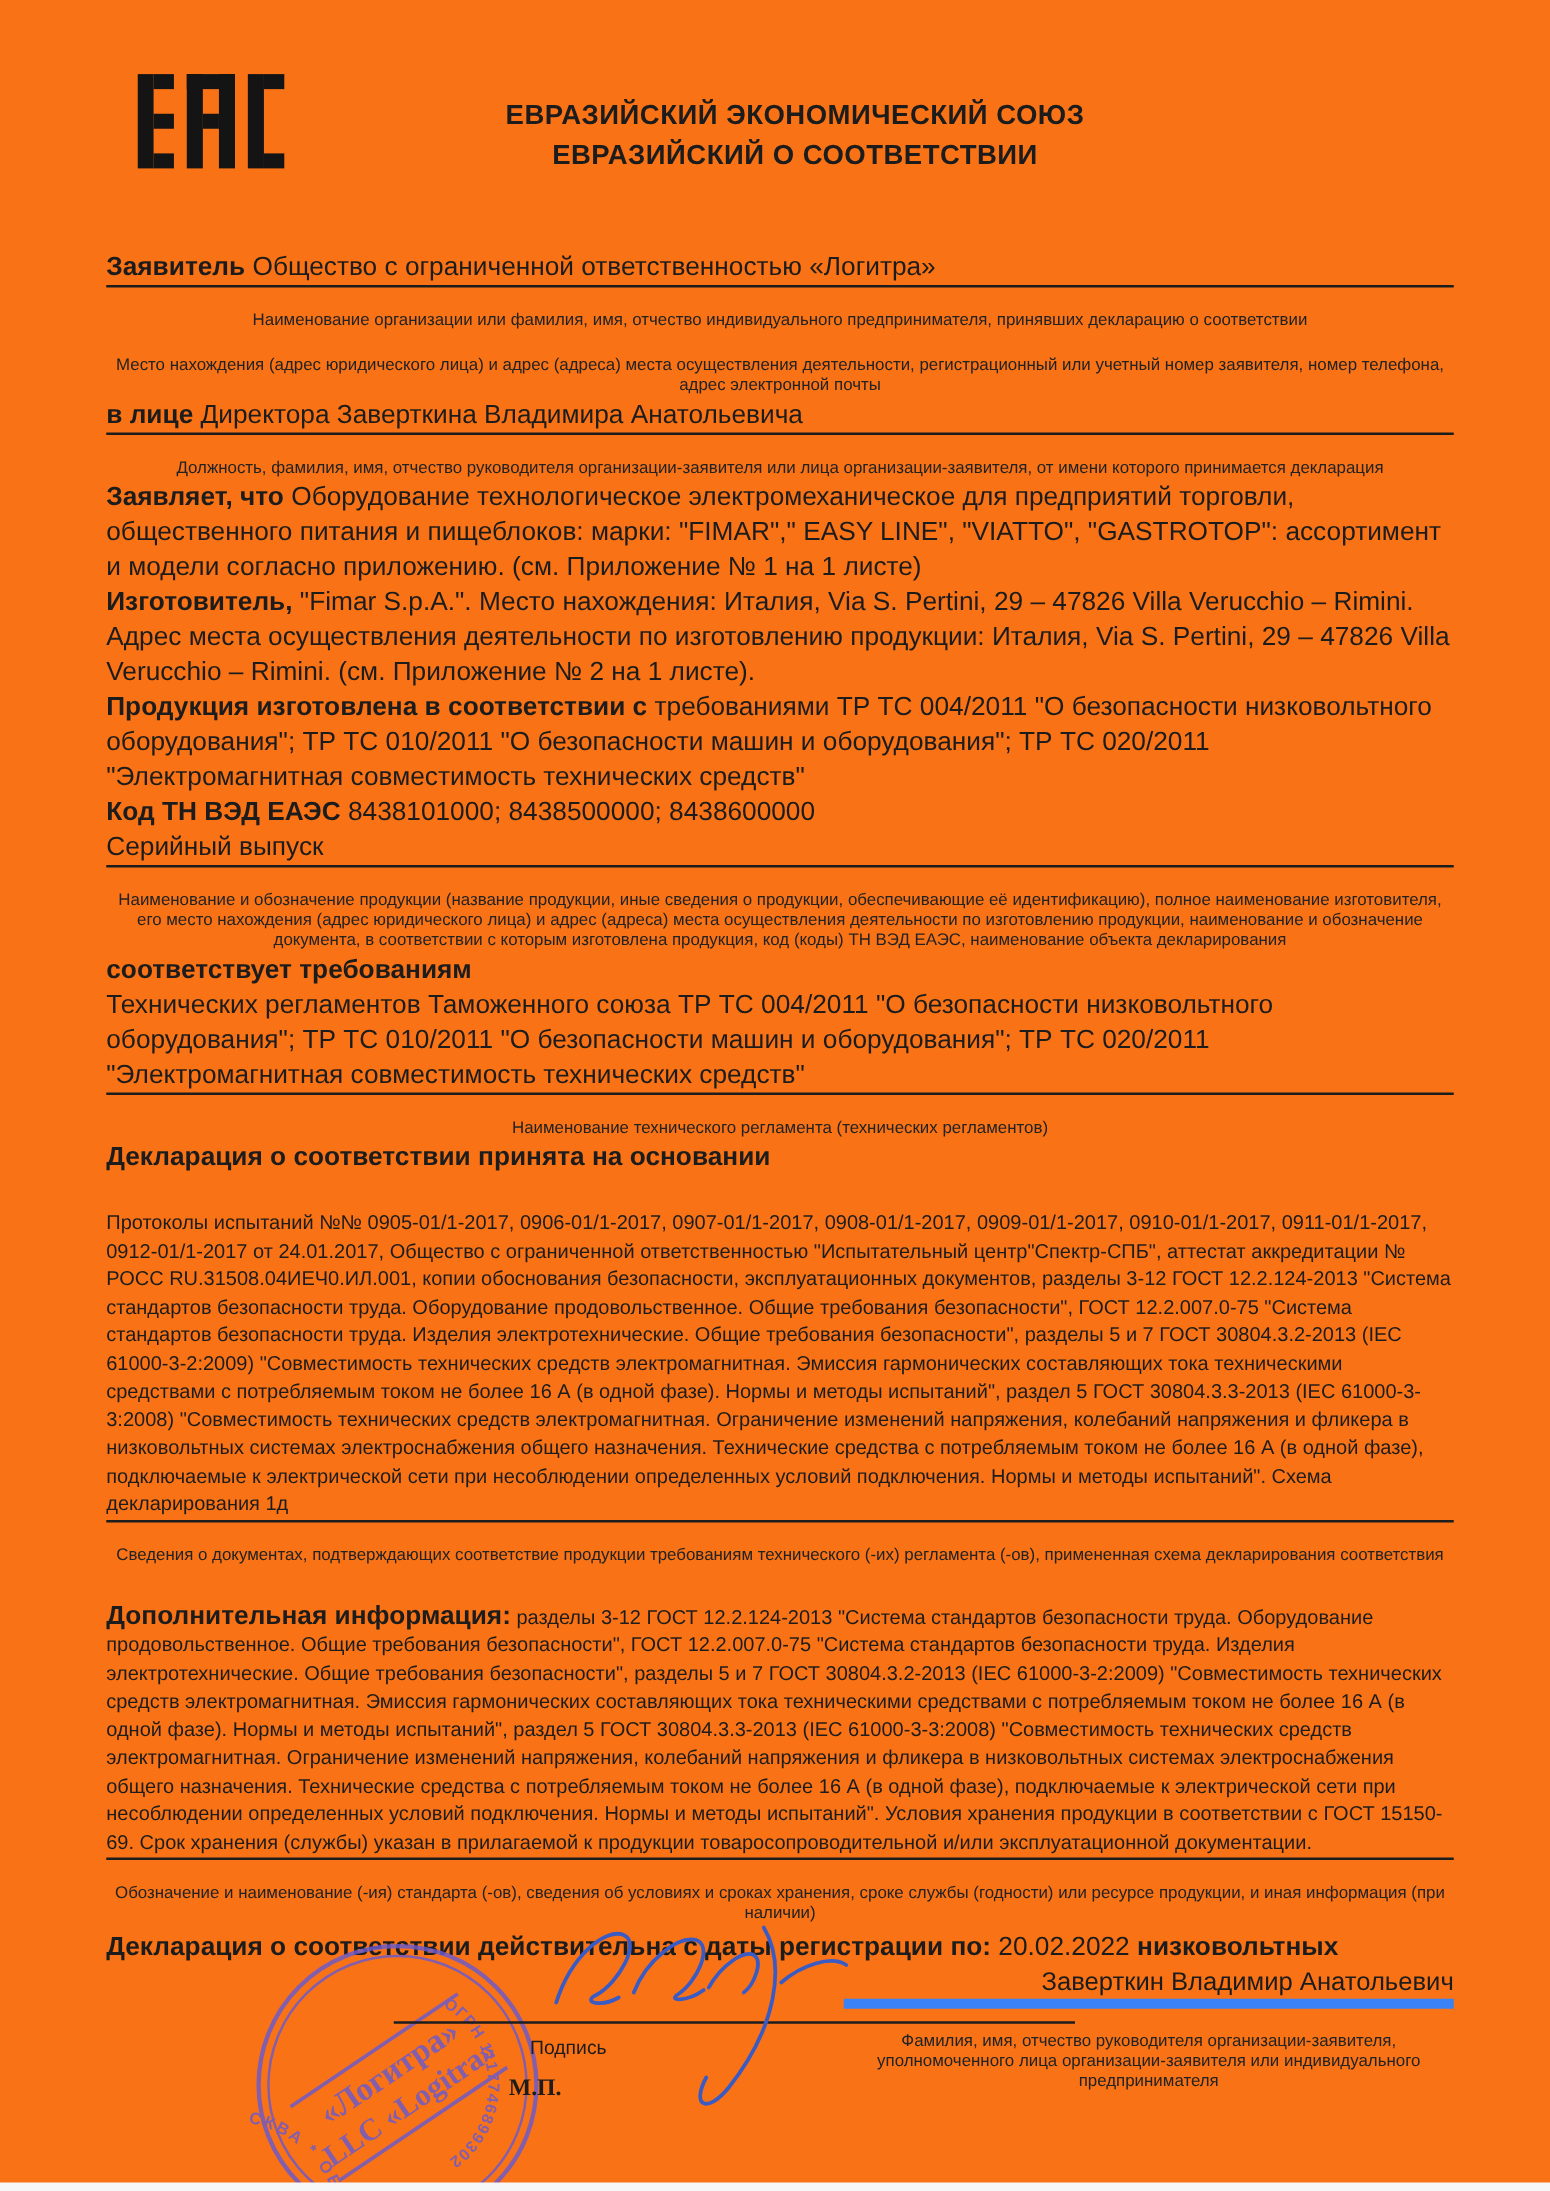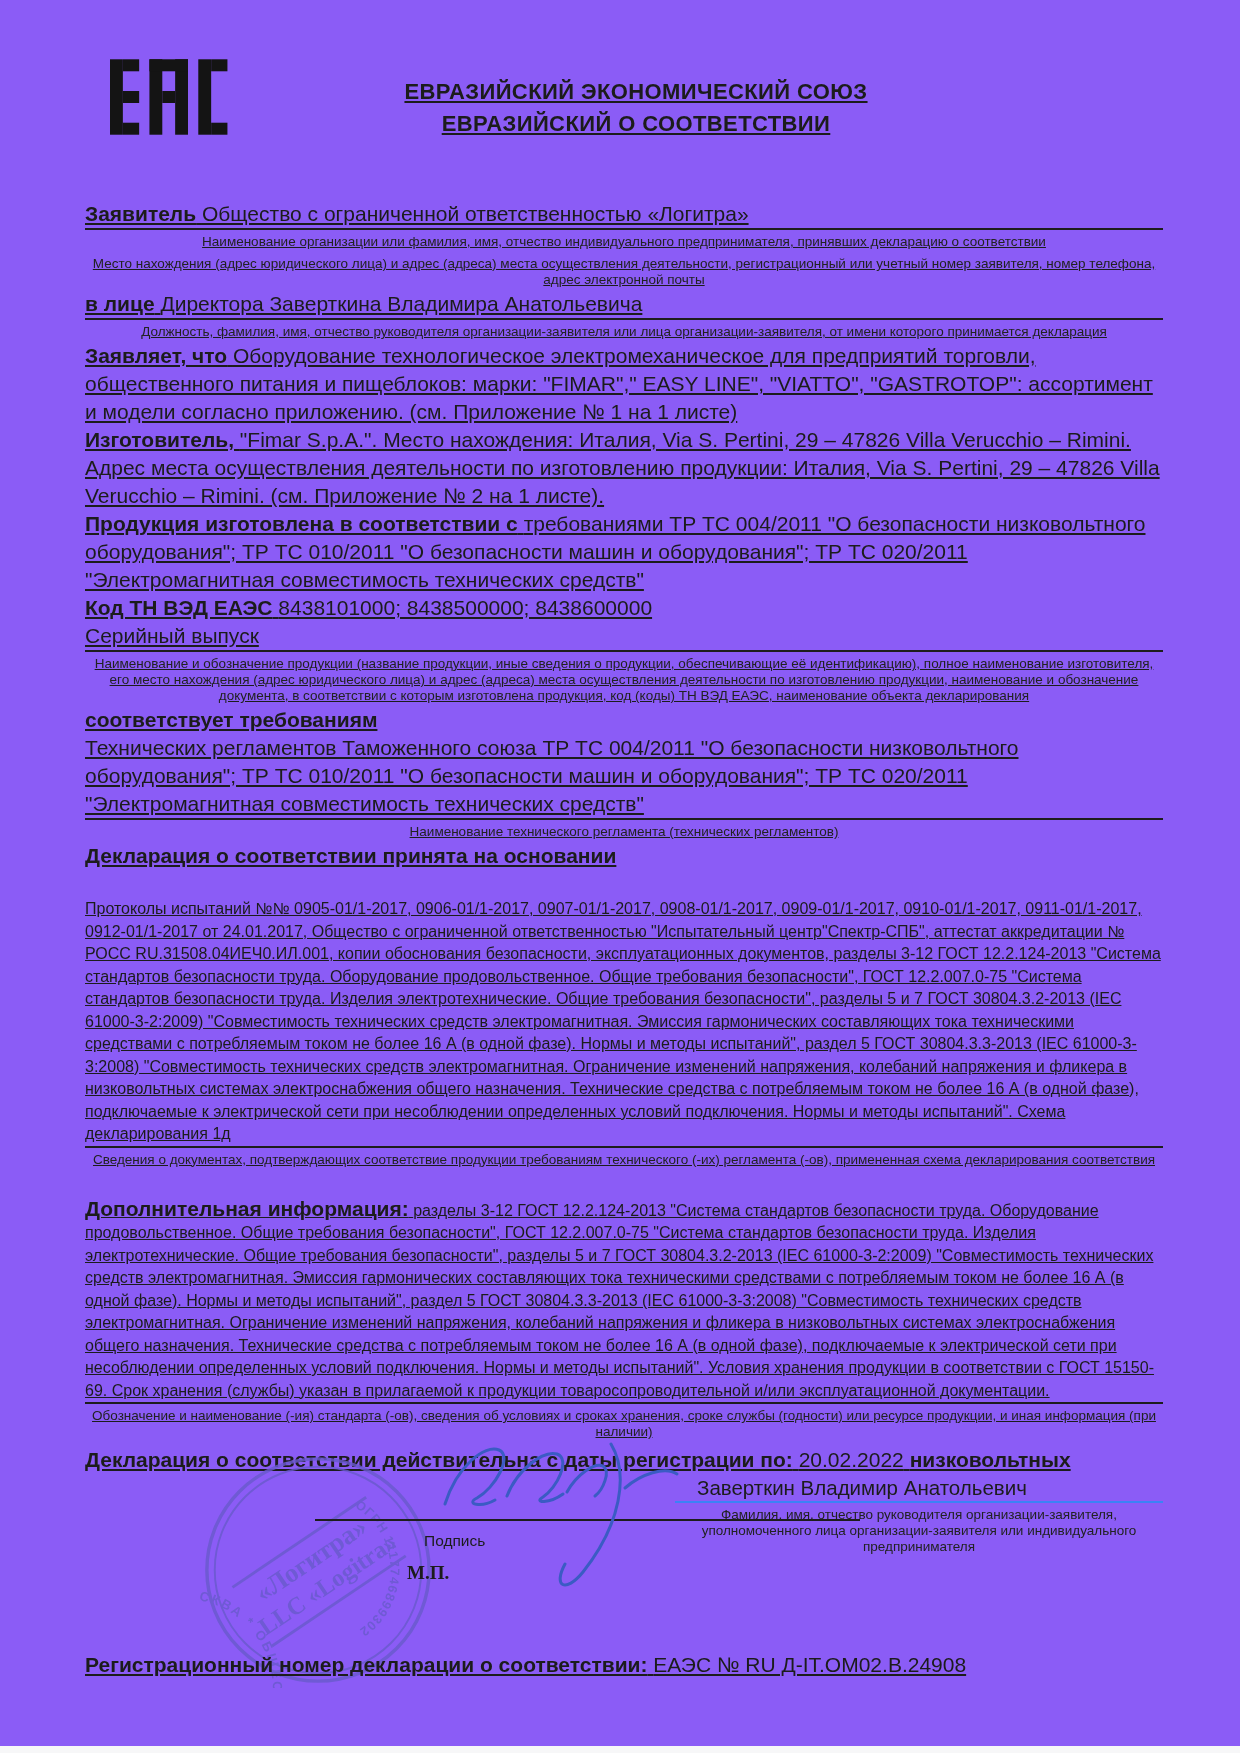--- a/index.html
+++ b/index.html
@@ -1,45 +1,45 @@
 <!DOCTYPE html>
 <html><head>
 <meta charset="utf-8">
 <style>
   * { margin:0; padding:0; box-sizing:border-box; }
   body { background:#e8e8e8; font-family:"Liberation Sans", sans-serif; }
   .page {
     position:relative; width:1240px; height:1753px; margin:0 auto;
-    background:#8b5cf6; color:#1c1c1c; overflow:hidden;text-decoration:underline;
+    background:#f97316; color:#1c1c1c; overflow:hidden;
   }
   .page::after{ content:""; position:absolute; left:0; right:0; bottom:0; height:7px; background:#f7f7f8; }
   
   .hdr { display:flex; align-items:flex-start; padding:52px 78px 0 110px; }
   .logo { width:120px; height:90px; flex:0 0 auto; }
   .hdr-title {
     flex:1; text-align:center; font-weight:bold; font-size:22px; line-height:1.45;
     padding-top:24px; letter-spacing:.4px; padding-right:120px;
   }
   
   .content { padding:58px 77px 0 85px; }
   .mainline { font-size:21px; line-height:28px; }
   .u  { border-bottom:2px solid #1d1d1d; }
-  .cap { font-size:13.5px; line-height:16px; text-align:center; color:#222; padding:4px 0 2px; }
+  .cap { font-size:13.5px; line-height:16px; text-align:center; color:#222; padding:18px 0 2px; }
   .smallpara { font-size:16px; line-height:22.5px;margin-top:28px; }
   b.lbl { font-weight:bold; }
   b.lbl-big { font-weight:bold; font-size:21px; }
   
   .sig-area { position:relative; height:155px; margin-top:8px; }
   .stamp { position:absolute; left:115px; top:-30px; opacity:.82; z-index:0; }
   .signature-ink { position:absolute; left:330px; top:-78px; z-index:2; }
   .sig-line { position:absolute; left:230px; top:37px; width:545px; border-bottom:2.5px solid #1d1d1d; z-index:1; }
   .sig-label { position:absolute; left:315px; top:50px; font-size:15.5px; z-index:3;margin-left:24px; }
   .mp { position:absolute; left:322px; top:80px; font-family:"Liberation Serif", serif; font-weight:bold; font-size:19px; z-index:3; }
   .signer { position:absolute; left:590px; top:-8px; width:488px; z-index:3; }
-  .signer-name { font-size:20.5px; line-height:27px; padding-left:22px; border-bottom:2px solid #3b82f6; }
+  .signer-name { font-size:20.5px; line-height:27px; padding-left:22px; border-bottom:8px solid #3b82f6;text-align:right; }
   .reg { position:relative; z-index:3; margin-top:14px; }
   .reg + .reg { margin-top:28px; }
 </style>
 </head>
 <body>
 
 <div class="page">
 
   <header class="hdr">
     <div class="logo">

